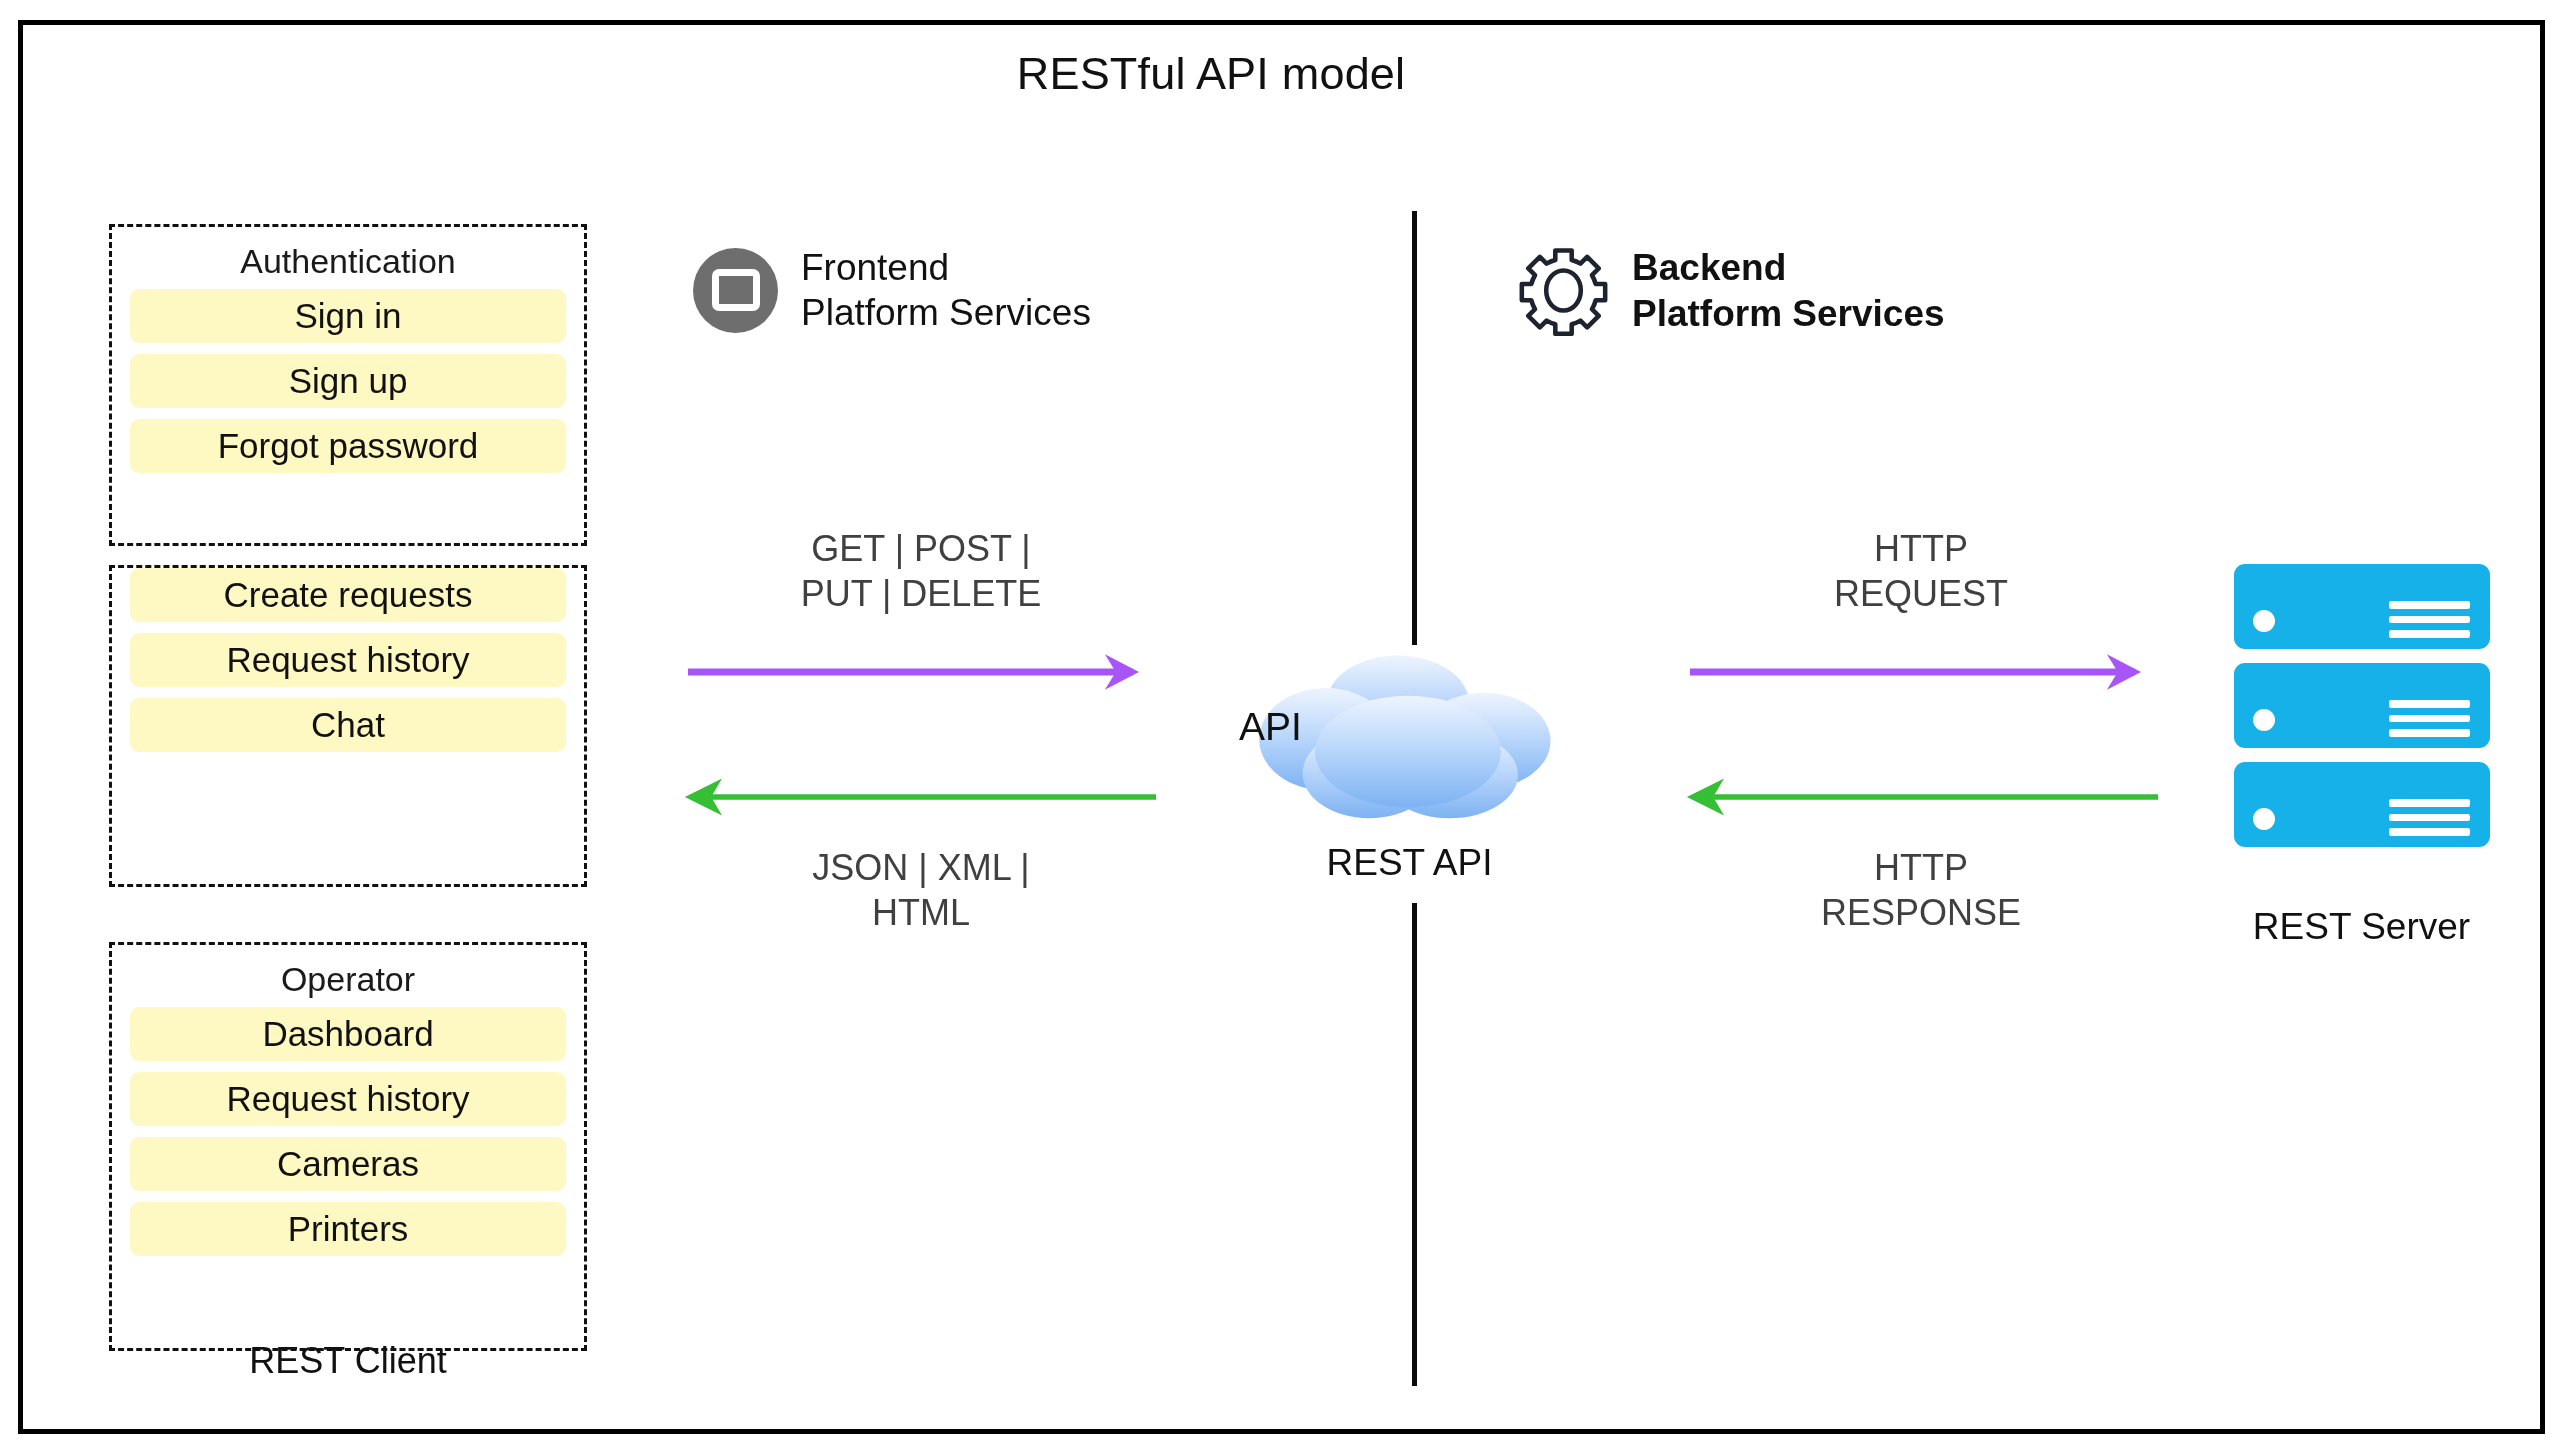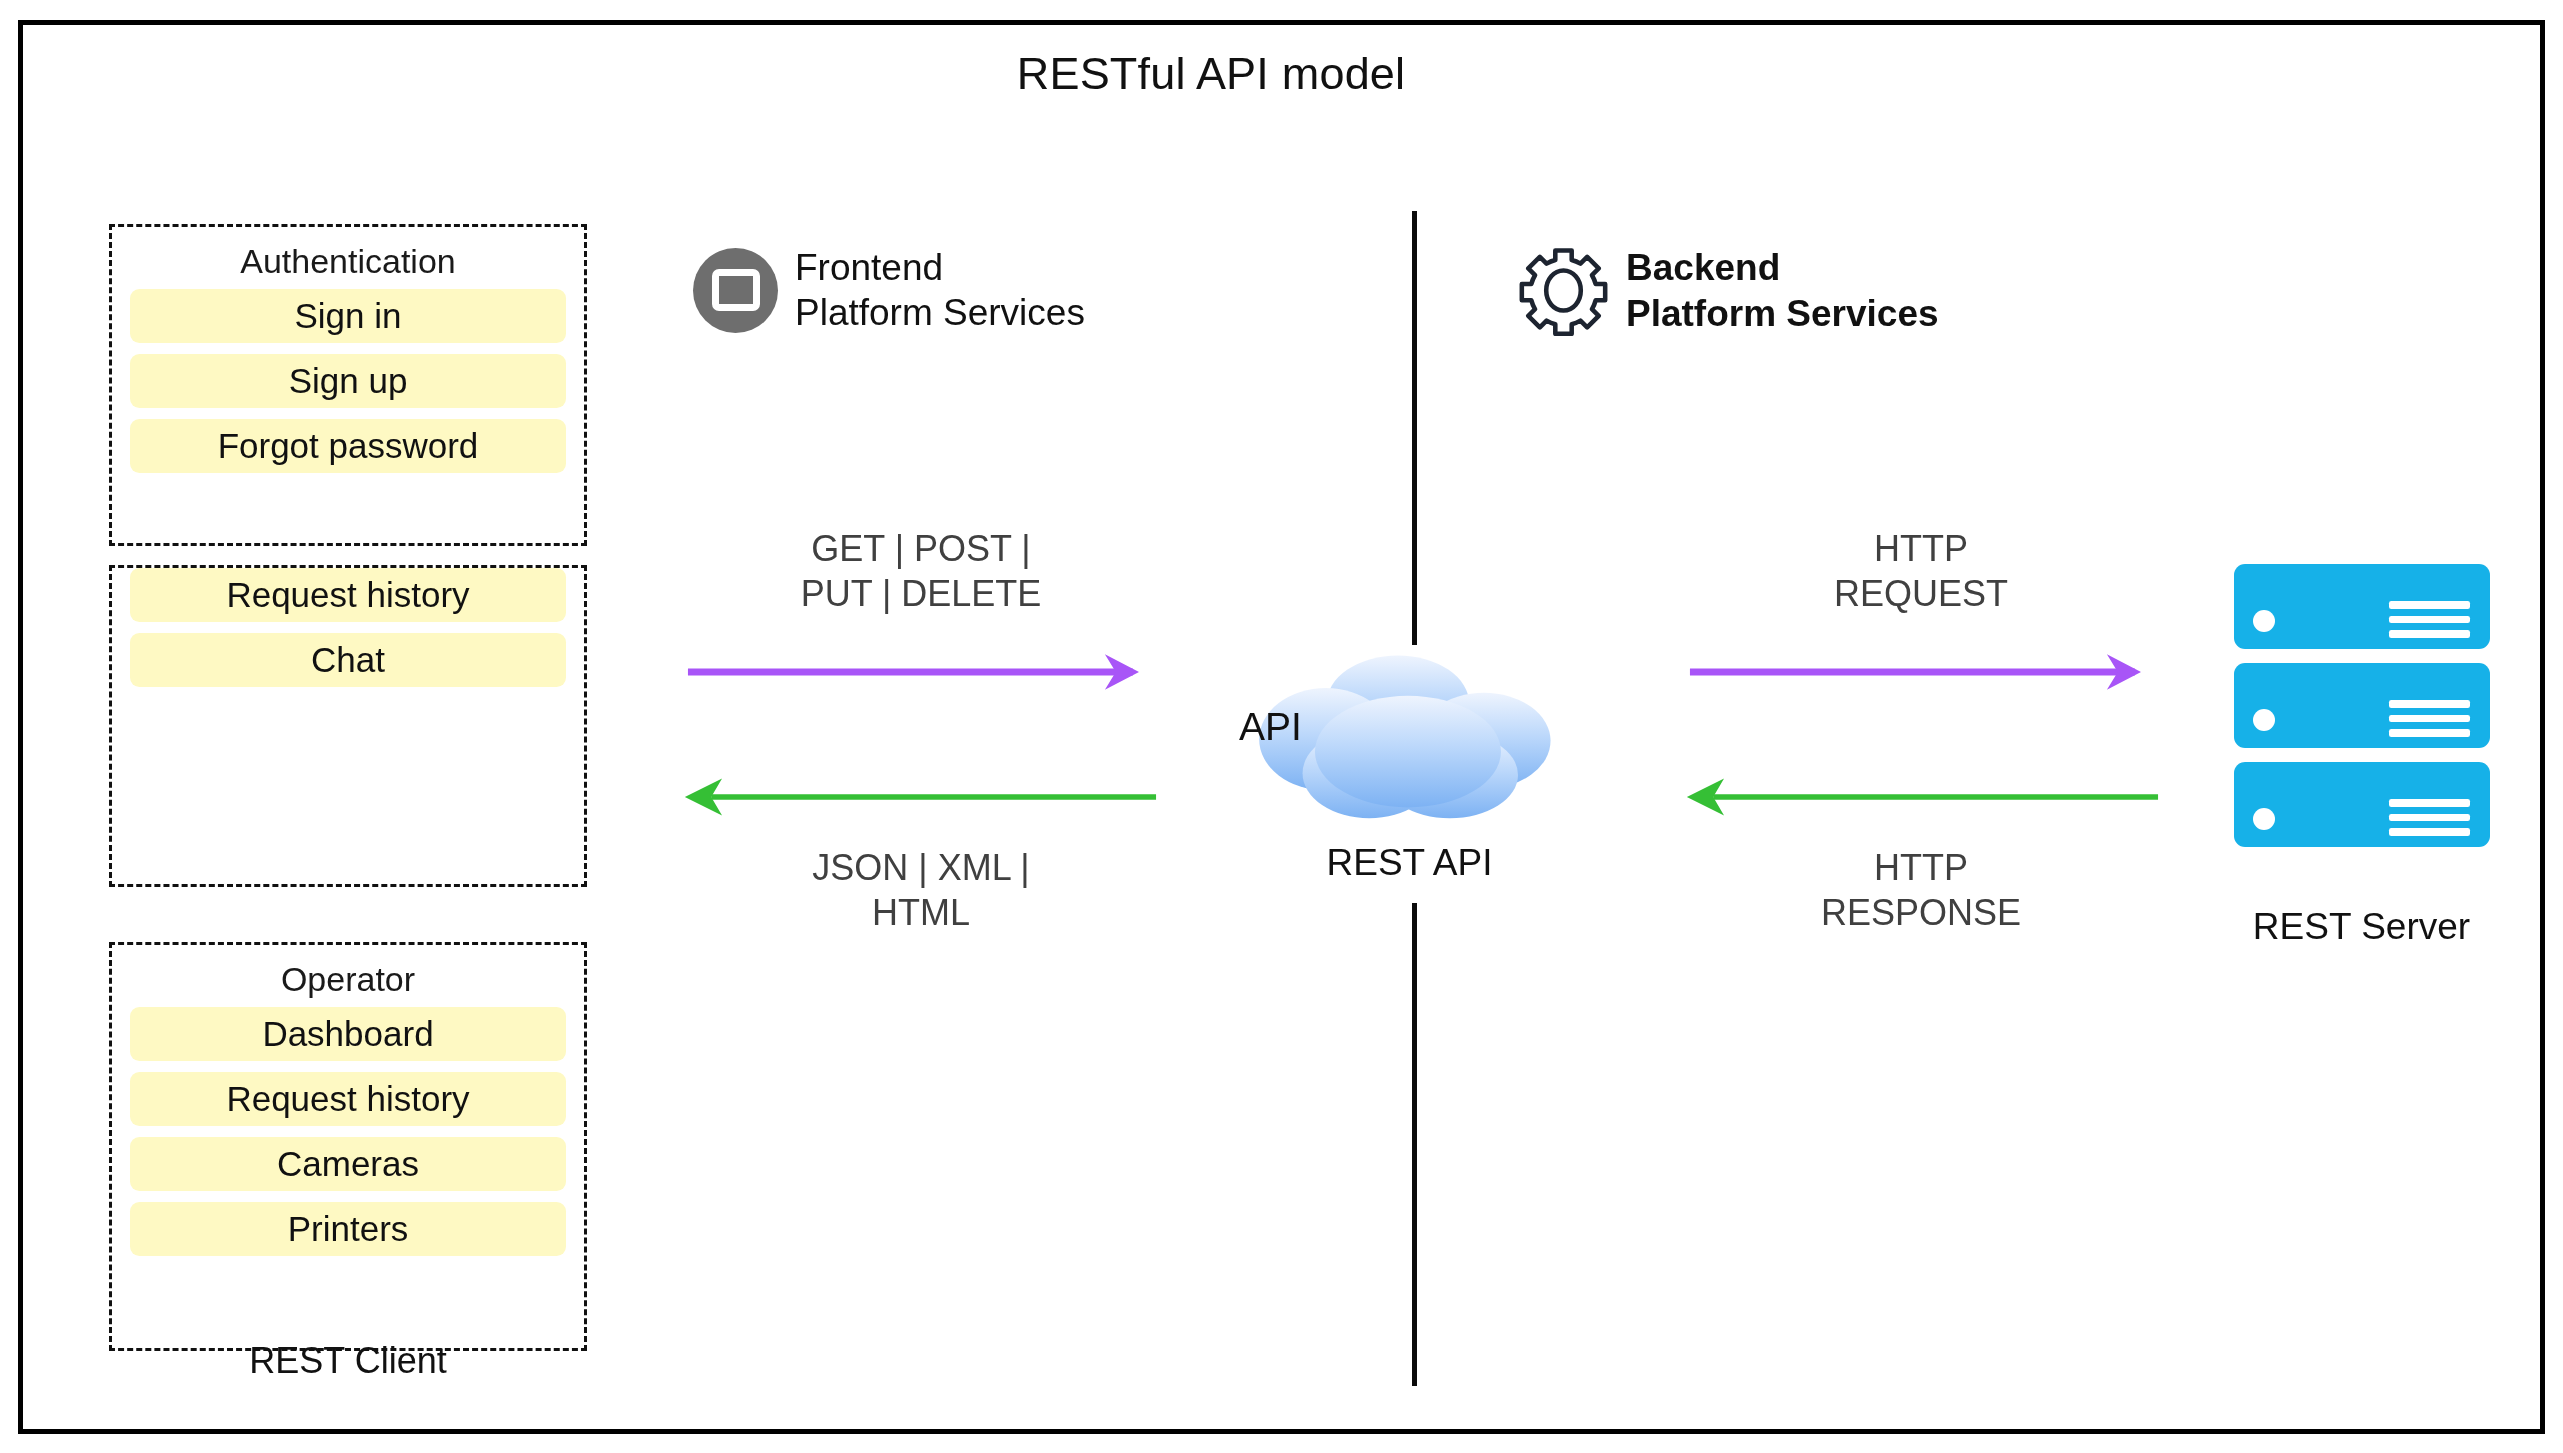--- a/index.html
+++ b/index.html
@@ -27,21 +27,21 @@
   #grp-operator{top:942px;height:409px;}
   #rest-client-label{position:absolute;left:109px;top:1340px;width:478px;
        text-align:center;font-size:36px;color:#111;}
 
   
   .divider{position:absolute;left:1412px;width:4.6px;background:#0b0b0b;}
   #divider-top{top:211px;height:434px;}
   #divider-bottom{top:903px;height:483px;}
 
   
-  .svc{position:absolute;display:flex;align-items:center;gap:17px;}
+  .svc{position:absolute;display:flex;align-items:center;gap:23px;}
   #svc-frontend{left:693px;top:245px;}
   #svc-backend{left:1518px;top:245px;font-weight:bold;}
   .svc-label{font-size:37px;line-height:1.22;color:#111;white-space:pre-line;}
 
   .icon-frontend{width:85px;height:85px;border-radius:50%;background:#6e6e6e;
       display:flex;align-items:center;justify-content:center;flex:none;}
   .icon-frontend .win{width:48px;height:42px;border:7px solid #ffffff;
       border-radius:7px;background:#6e6e6e;box-sizing:border-box;}
 
   .icon-backend{width:91px;height:91px;flex:none;}
@@ -90,20 +90,21 @@
   <div id="title">RESTful API model</div>
 
   <div class="group" id="grp-auth">
     <div class="group-title">Authentication</div>
     <div class="chip">Sign in</div>
     <div class="chip">Sign up</div>
     <div class="chip">Forgot password</div>
   </div>
 
   <div class="group" id="grp-client">
+    <div class="chip">Create requests</div>
     <div class="chip">Request history</div>
     <div class="chip">Chat</div>
   </div>
 
   <div class="group" id="grp-operator">
     <div class="group-title">Operator</div>
     <div class="chip">Dashboard</div>
     <div class="chip">Request history</div>
     <div class="chip">Cameras</div>
     <div class="chip">Printers</div>

